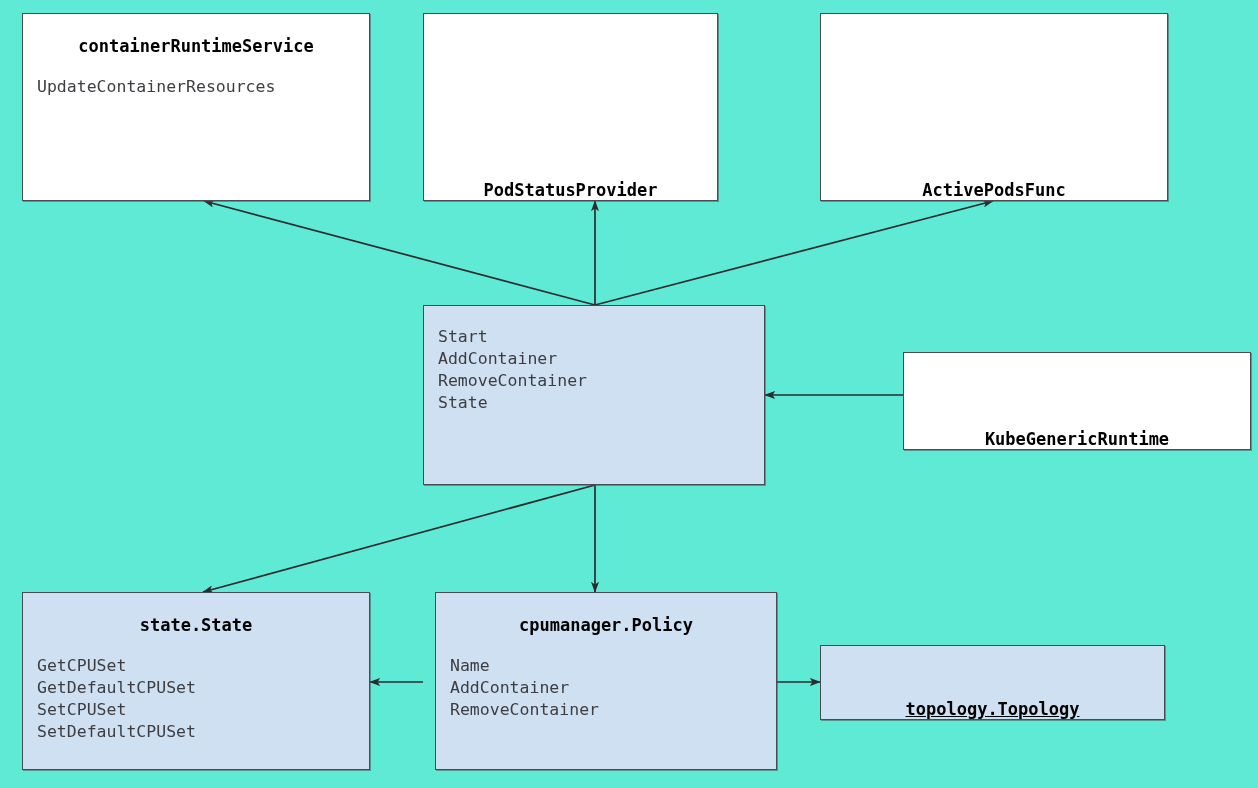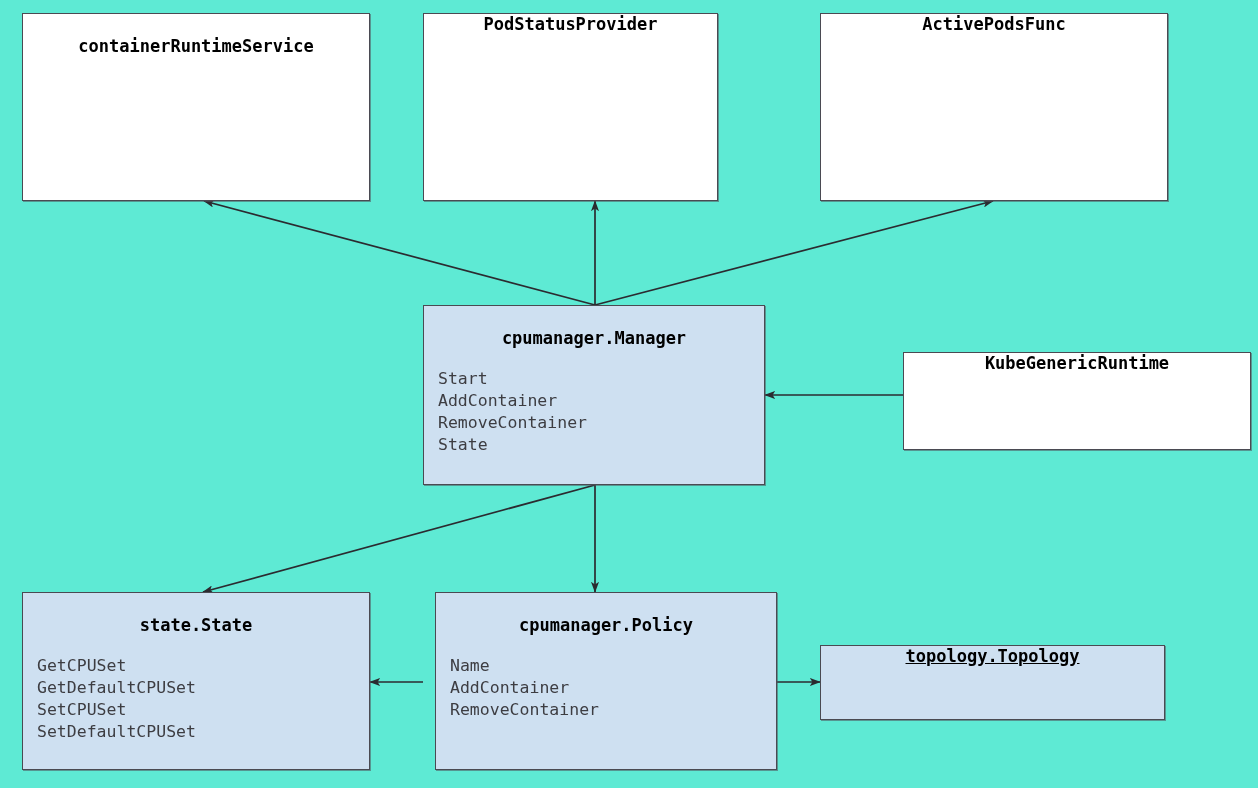--- a/index.html
+++ b/index.html
@@ -57,21 +57,21 @@
   .node .member {
     display: block;
     font-size: 16.5px;
     line-height: 22px;
     color: #3d3d42;
     white-space: nowrap;
   }
   .node.vcenter {
     display: flex;
     flex-direction: column;
-    justify-content: flex-start;
+    justify-content: flex-end;
   }
   .node.vcenter .node-title {
     padding-top: 0;
   }
 </style>
 </head>
 <body>
 
 <div id="canvas">
 
@@ -89,29 +89,31 @@
         <line x1="595" y1="485" x2="203" y2="592" stroke="#2b2b30" stroke-width="1.7" marker-end="url(#arrowhead)"></line>
         <line x1="595" y1="485" x2="595" y2="592" stroke="#2b2b30" stroke-width="1.7" marker-end="url(#arrowhead)"></line>
         <line x1="423" y1="682" x2="370" y2="682" stroke="#2b2b30" stroke-width="1.7" marker-end="url(#arrowhead)"></line>
         <line x1="765" y1="682" x2="820" y2="682" stroke="#2b2b30" stroke-width="1.7" marker-end="url(#arrowhead)"></line>
       </g>
   </svg>
 
   <div id="nodes-group">
       <div class="node" style="left: 22px; top: 13px; width: 348px; height: 188px;">
         <span class="node-title">containerRuntimeService</span>
+        <span class="node-members">
+          <span class="member">UpdateContainerResources</span>
+        </span>
       </div>
       <div class="node vcenter" style="left: 423px; top: 13px; width: 295px; height: 188px;">
         <span class="node-title">PodStatusProvider</span>
       </div>
       <div class="node vcenter" style="left: 820px; top: 13px; width: 348px; height: 188px;">
         <span class="node-title">ActivePodsFunc</span>
       </div>
       <div class="node filled" style="left: 423px; top: 305px; width: 342px; height: 180px;">
-        <span class="node-title">cpumanager.Manager</span>
         <span class="node-members">
           <span class="member">Start</span>
           <span class="member">AddContainer</span>
           <span class="member">RemoveContainer</span>
           <span class="member">State</span>
         </span>
       </div>
       <div class="node vcenter" style="left: 903px; top: 352px; width: 348px; height: 98px;">
         <span class="node-title">KubeGenericRuntime</span>
       </div>

